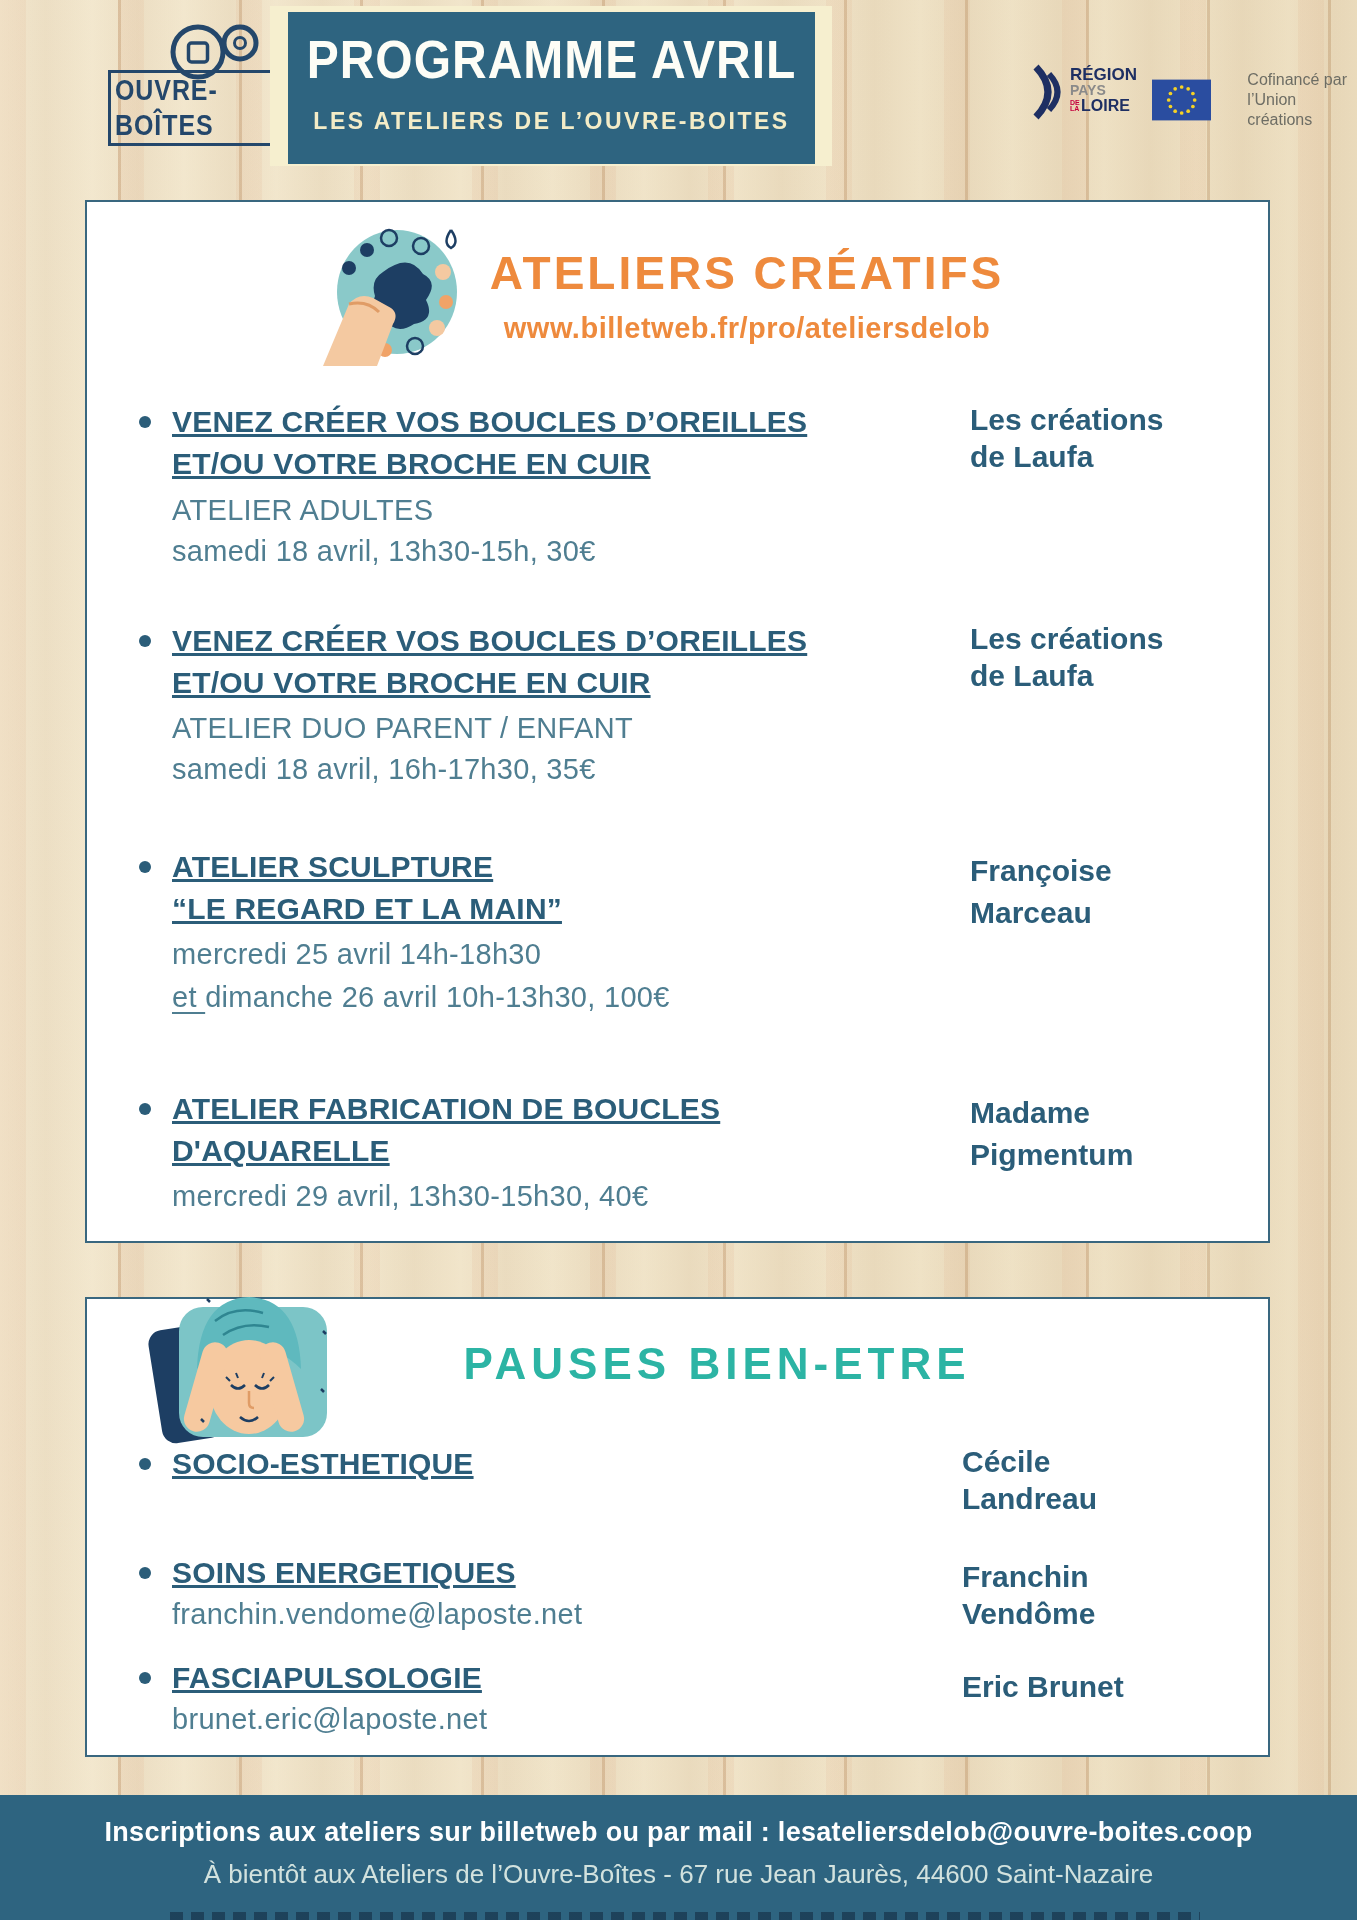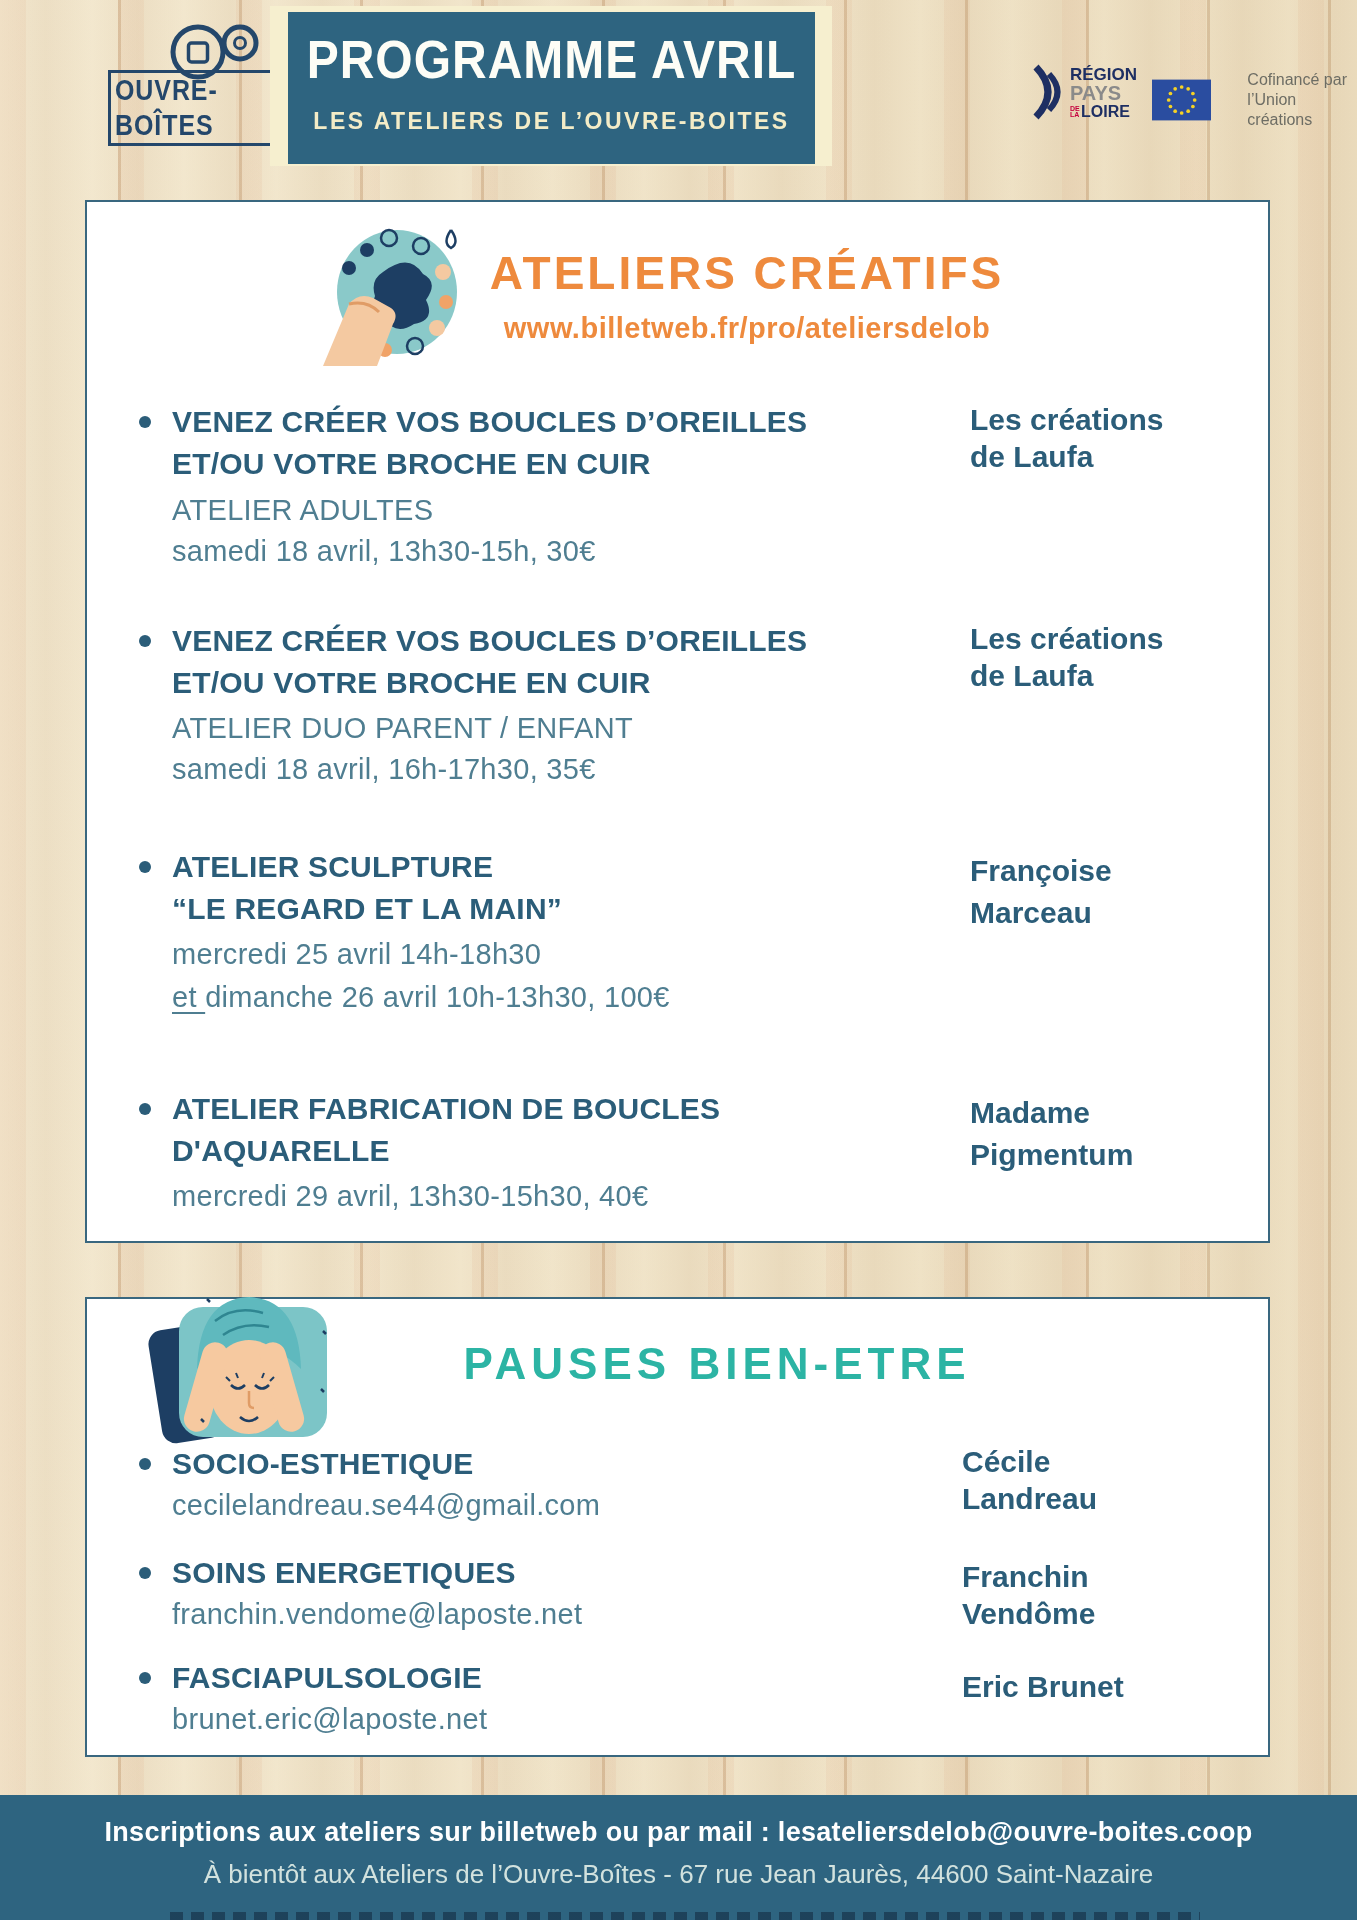--- a/index.html
+++ b/index.html
@@ -24,40 +24,40 @@
   .logo-icon{ left:150px; top:22px; }
   .banner-cream{ left:270px; top:6px; width:562px; height:160px; background:#f6efcf; }
   .banner-teal{ left:288px; top:12px; width:527px; height:152px; background:#2e6480; }
   .banner-title{ left:0; right:0; top:20px; text-align:center; color:#fdfdf6;
     font-size:48px; font-weight:bold; letter-spacing:1px; transform:scale(1,1.12); }
   .banner-sub{ left:0; right:0; top:96px; text-align:center; color:#f3ecc7;
     font-size:23px; font-weight:bold; letter-spacing:2.5px; }
   .region-logo{ left:1032px; top:64px; display:flex; gap:8px; }
   .region-text{ line-height:1.02; padding-top:2px; }
   .region-l1{ color:#1e2f63; font-weight:bold; font-size:17px; }
-  .region-l2{ color:#8a8a8a; font-weight:bold; font-size:20px; }
+  .region-l2{ color:#8a8a8a; font-weight:bold; font-size:14px; }
   .region-l3{ color:#1e2f63; font-weight:bold; font-size:16px; }
   .region-small{ color:#c5003e; font-size:7px; font-weight:bold; display:inline-block; width:11px;
     line-height:.95; vertical-align:middle; }
   .eu-logo{ left:1152px; top:70px; display:flex; gap:12px; align-items:center; }
   .eu-caption{ color:#6d6d64; font-size:16px; line-height:1.25;margin-left:24px; }
 
   
   .card{ left:85px; width:1185px; background:#ffffff; border:2px solid #39677f; }
   .card1{ top:200px; height:1043px; }
   .card2{ top:1297px; height:460px; }
   .card1-title{ left:290px; width:740px; top:44px; text-align:center; color:#ee8a3d;
     font-size:46px; font-weight:bold; letter-spacing:3px; }
   .card1-url{ left:290px; width:740px; top:110px; text-align:center; color:#ee8a3d;
     font-size:29px; font-weight:bold; letter-spacing:.5px; }
   .card2-title{ left:250px; width:760px; top:40px; text-align:center; color:#2cb4a4;
     font-size:44px; font-weight:bold; letter-spacing:5px; }
 
   .bullet{ width:12px; height:12px; border-radius:50%; background:#2b5d79; left:52px; }
-  .wtitle{ left:85px; color:#2b5d79; font-size:30px; font-weight:bold; letter-spacing:.2px; white-space:nowrap; }
+  .wtitle{ left:85px; color:#2b5d79; font-size:30px; font-weight:bold; letter-spacing:.2px; white-space:nowrap;text-decoration:underline; }
   .wdetail{ left:85px; color:#4f7e91; font-size:29px; letter-spacing:.3px; white-space:nowrap; }
   .presenter{ color:#2b5d79; font-size:30px; font-weight:bold; white-space:nowrap; }
   .card1 .presenter{ left:883px; }
   .card2 .presenter{ left:875px; }
   .u{ text-decoration:underline; text-underline-offset:5px; }
 
   
   .footer{ left:0; top:1795px; width:1357px; height:125px; background:#2e6480; }
   .footer-l1{ left:0; right:0; top:22px; text-align:center; color:#ffffff;
     font-size:27px; font-weight:bold; letter-spacing:.3px; }
@@ -191,21 +191,20 @@
       <path d="M93 112 l-4 -4 M101 109 l-2 -5 M133 112 l4 -4 M125 109 l2 -5" stroke="#1d3e63" stroke-width="2"></path>
       <path d="M112 122 v12 q0 5 5 5" fill="none" stroke="#e09c66" stroke-width="2.5"></path>
       <path d="M103 148 q9 8 18 0" fill="none" stroke="#1d3e63" stroke-width="2.5"></path>
       <path d="M70 30 l3 3 M186 62 l3 3 M184 120 l3 3 M64 150 l3 3" stroke="#1d3e63" stroke-width="2.5"></path>
     </svg>
 
     <div class="abs card2-title nowrap">PAUSES BIEN-ETRE</div>
 
     <div class="abs bullet" style="top:159px"></div>
     <div class="abs wtitle" style="top:148px">SOCIO-ESTHETIQUE</div>
-    <div class="abs wdetail" style="top:190px">cecilelandreau.se44@gmail.com</div>
     <div class="abs presenter" style="top:146px">Cécile</div>
     <div class="abs presenter" style="top:183px">Landreau</div>
 
     <div class="abs bullet" style="top:268px"></div>
     <div class="abs wtitle" style="top:257px">SOINS ENERGETIQUES</div>
     <div class="abs wdetail" style="top:299px">franchin.vendome@laposte.net</div>
     <div class="abs presenter" style="top:261px">Franchin</div>
     <div class="abs presenter" style="top:298px">Vendôme</div>
 
     <div class="abs bullet" style="top:373px"></div>

